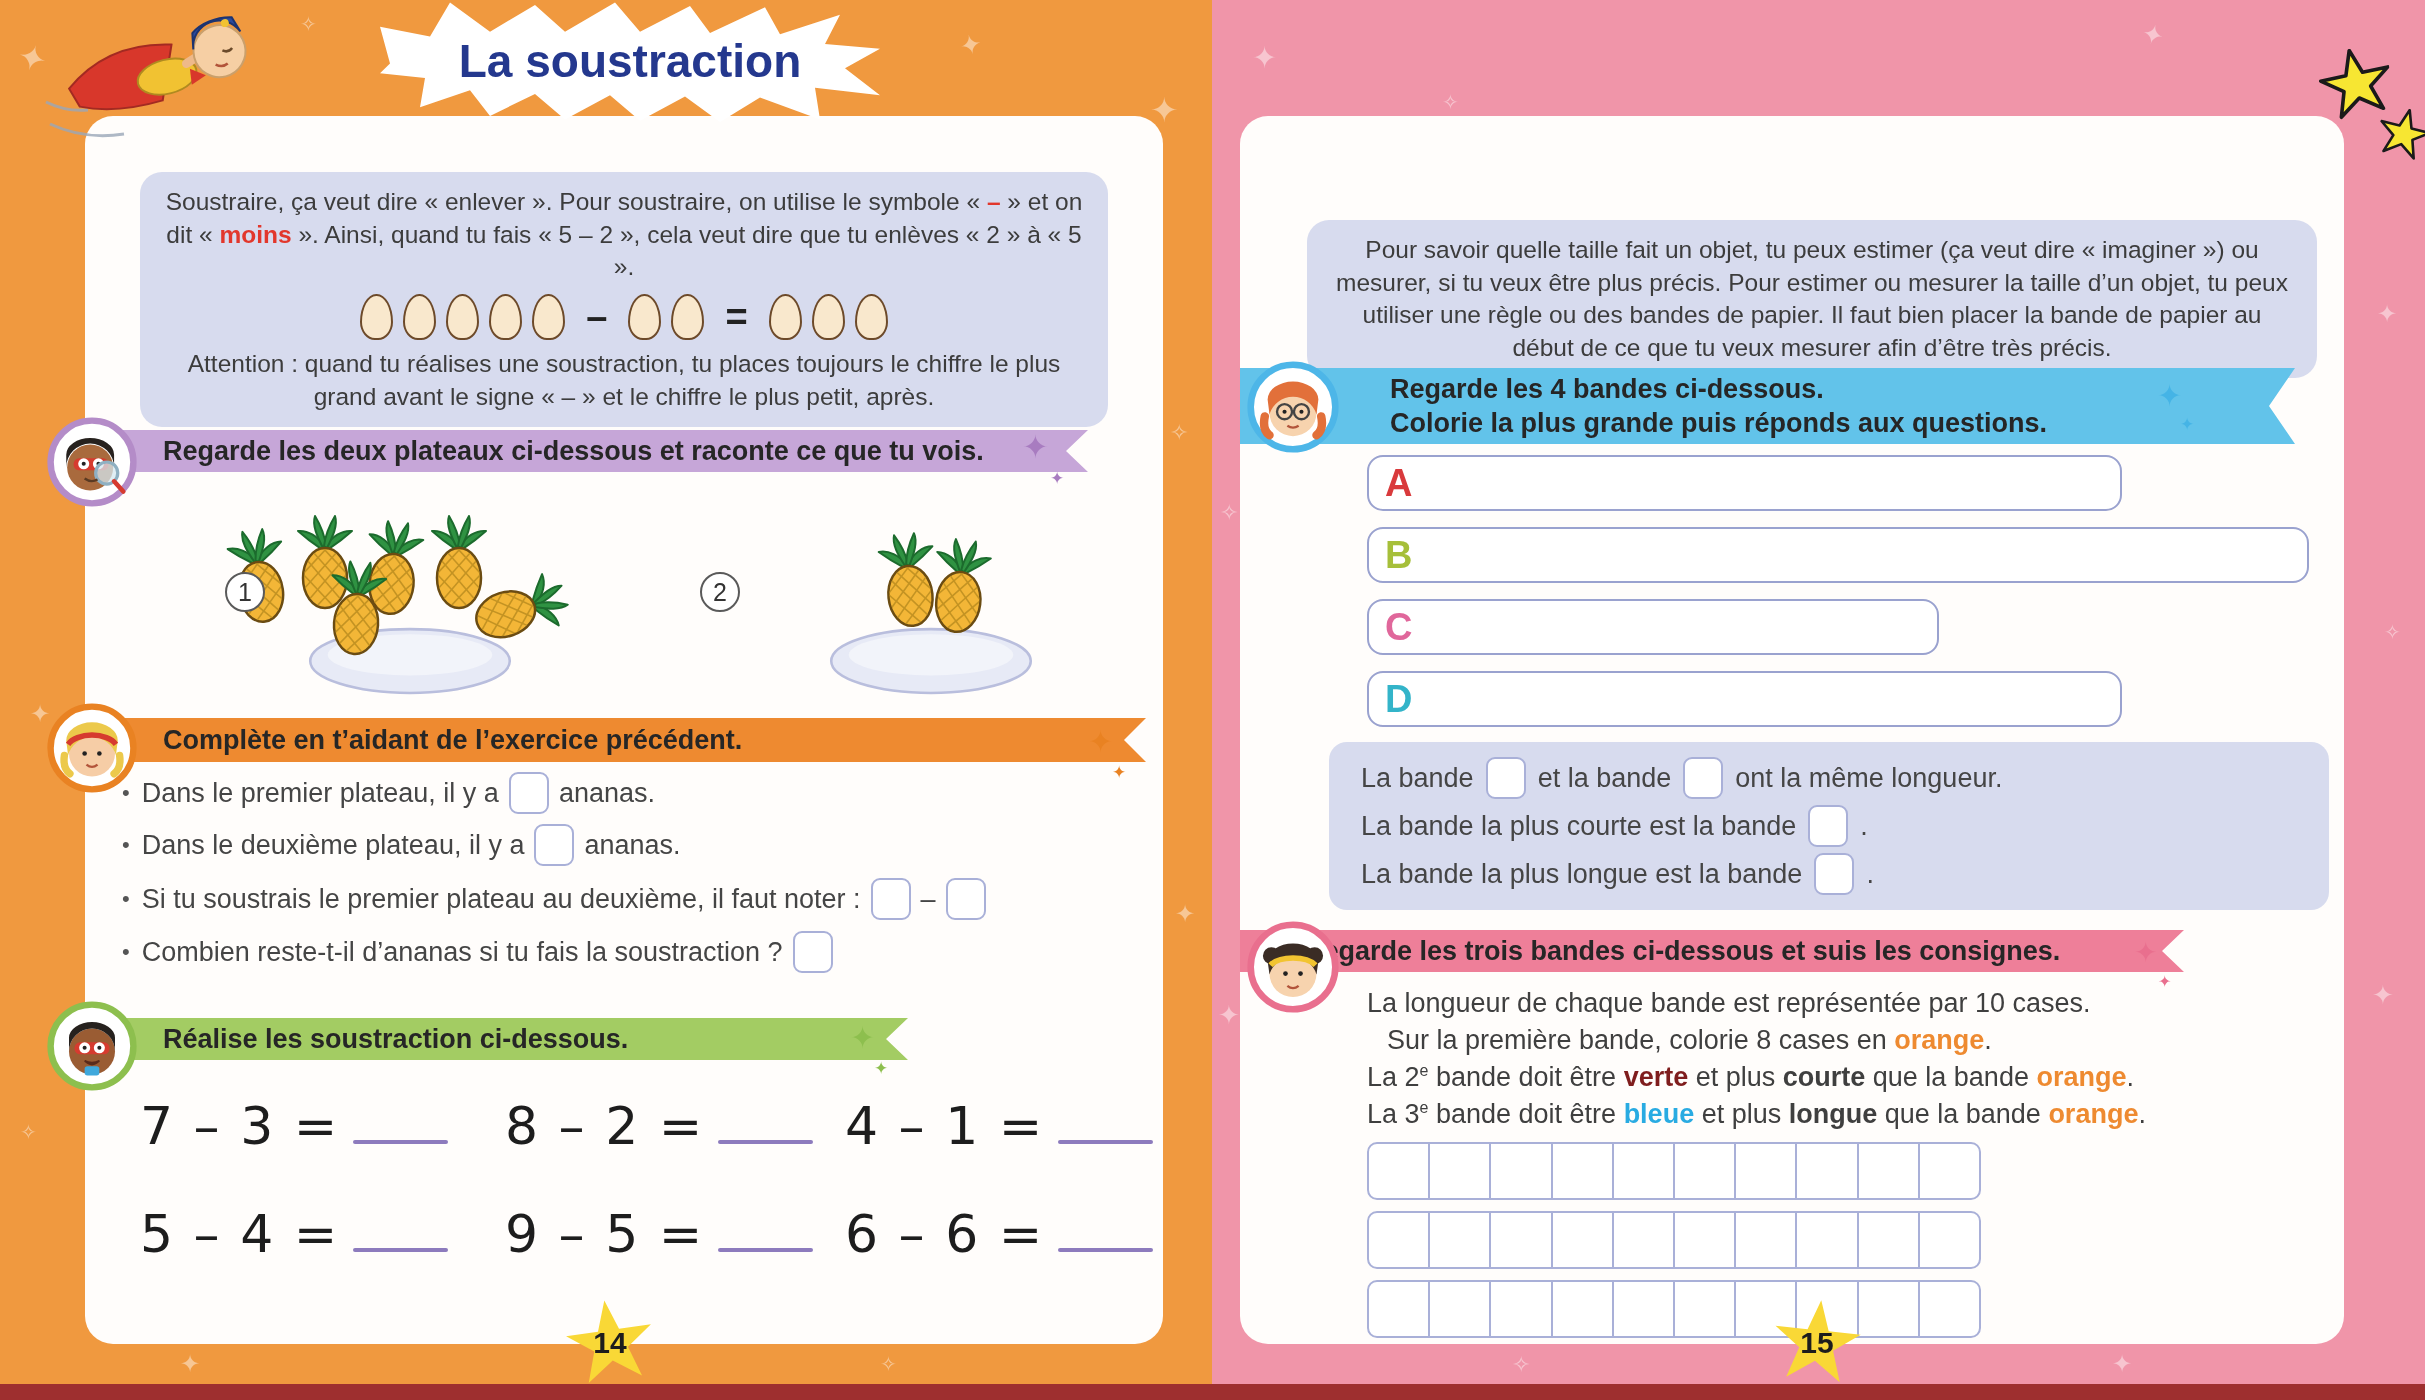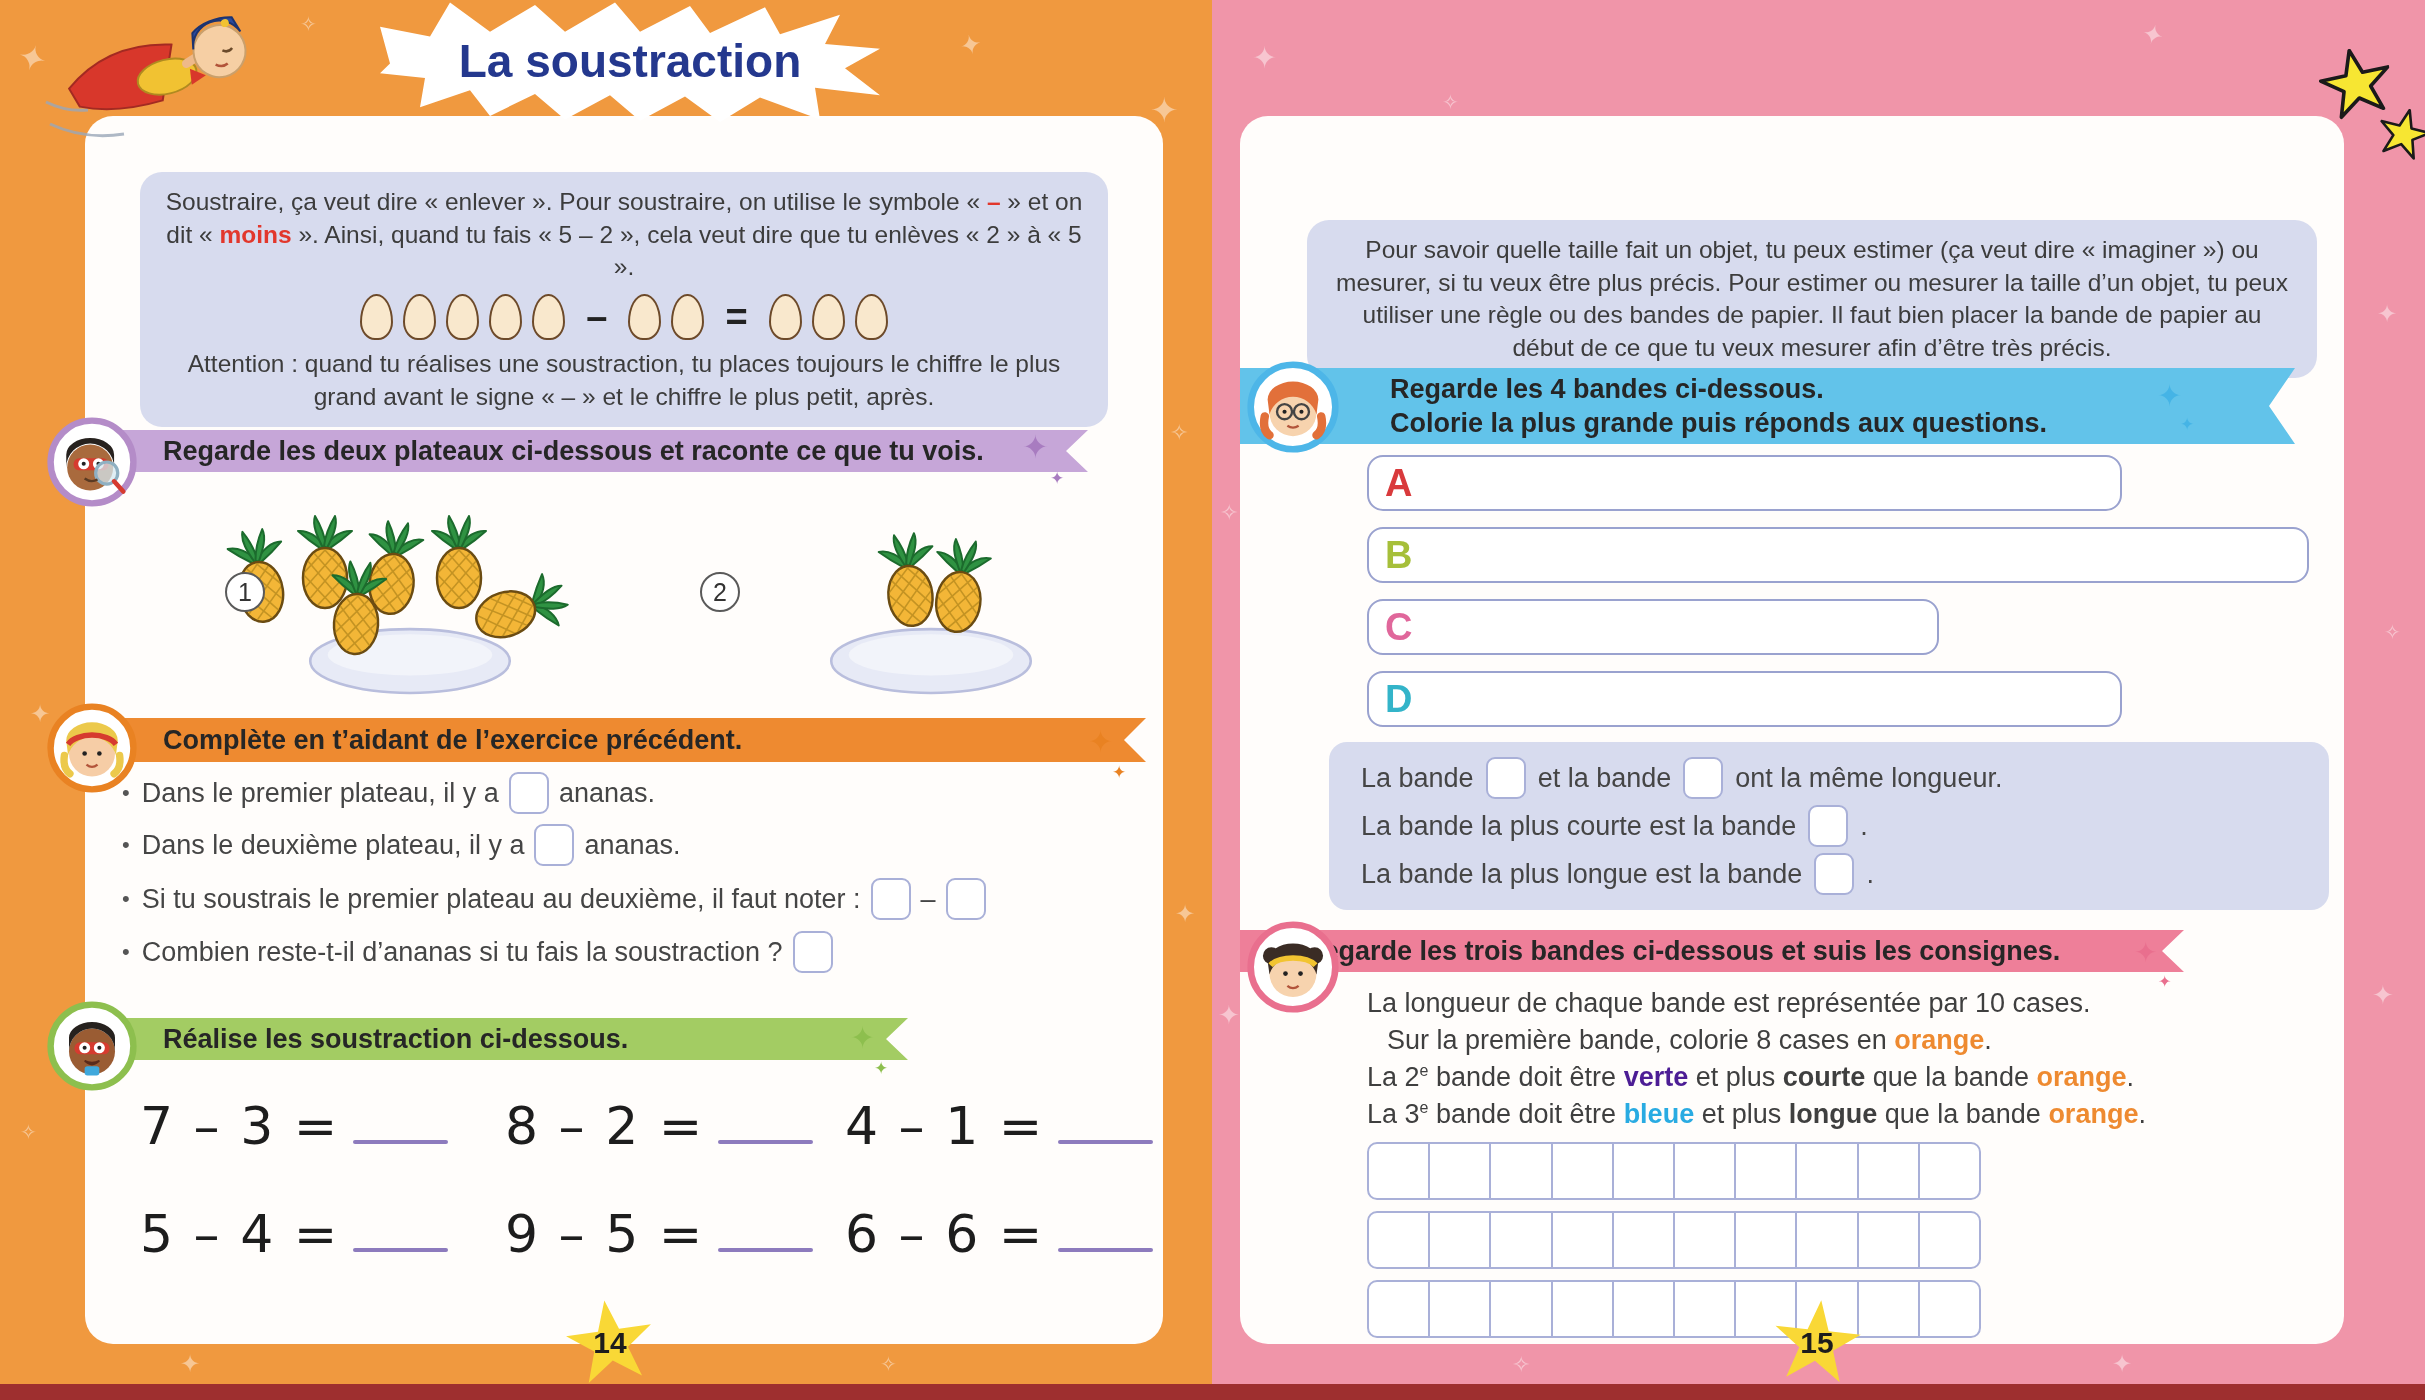--- a/index.html
+++ b/index.html
@@ -384,21 +384,21 @@
     <path d="M26 48 a27 14 0 0 1 48 0" fill="none" stroke="#f2c431" stroke-width="6"></path>
     <circle cx="42" cy="57" r="2.5" fill="#222"></circle>
       <circle cx="58" cy="57" r="2.5" fill="#222"></circle>
     <path d="M44 70 q6 5 12 0" stroke="#b2543a" stroke-width="2.5" fill="none"></path>
   </svg>
   <span class="bstar" style="left:922px;top:936px;font-size:28px;color:#e96f8e">✦</span>
   <span class="bstar" style="left:946px;top:972px;font-size:16px;color:#e96f8e">✦</span>
 
   <div class="cline" style="left:155px;top:988px;"><span>La longueur de chaque bande est représentée par 10 cases.</span></div>
   <div class="cline" style="left:155px;top:1025px;margin-left:20px;"><span>Sur la première bande, colorie 8 cases en </span><span class="cw" style="color: rgb(238, 138, 48);">orange</span><span>.</span></div>
-  <div class="cline" style="left:155px;top:1062px;"><span>La 2</span><sup>e</sup><span> bande doit être </span><span class="cw" style="color: #4c1d95;">verte</span><span> et plus </span><span class="bw">courte</span><span> que la bande </span><span class="cw" style="color: rgb(238, 138, 48);">orange</span><span>.</span></div>
+  <div class="cline" style="left:155px;top:1062px;"><span>La 2</span><sup>e</sup><span> bande doit être </span><span class="cw" style="color: #7f1d1d;">verte</span><span> et plus </span><span class="bw">courte</span><span> que la bande </span><span class="cw" style="color: rgb(238, 138, 48);">orange</span><span>.</span></div>
   <div class="cline" style="left:155px;top:1099px;"><span>La 3</span><sup>e</sup><span> bande doit être </span><span class="cw" style="color: rgb(41, 171, 226);">bleue</span><span> et plus </span><span class="bw">longue</span><span> que la bande </span><span class="cw" style="color: rgb(238, 138, 48);">orange</span><span>.</span></div>
 
   <div class="grid-row" style="left:155px;top:1142px;">
       <div class="case-cell"></div>
       <div class="case-cell"></div>
       <div class="case-cell"></div>
       <div class="case-cell"></div>
       <div class="case-cell"></div>
       <div class="case-cell"></div>
       <div class="case-cell"></div>

